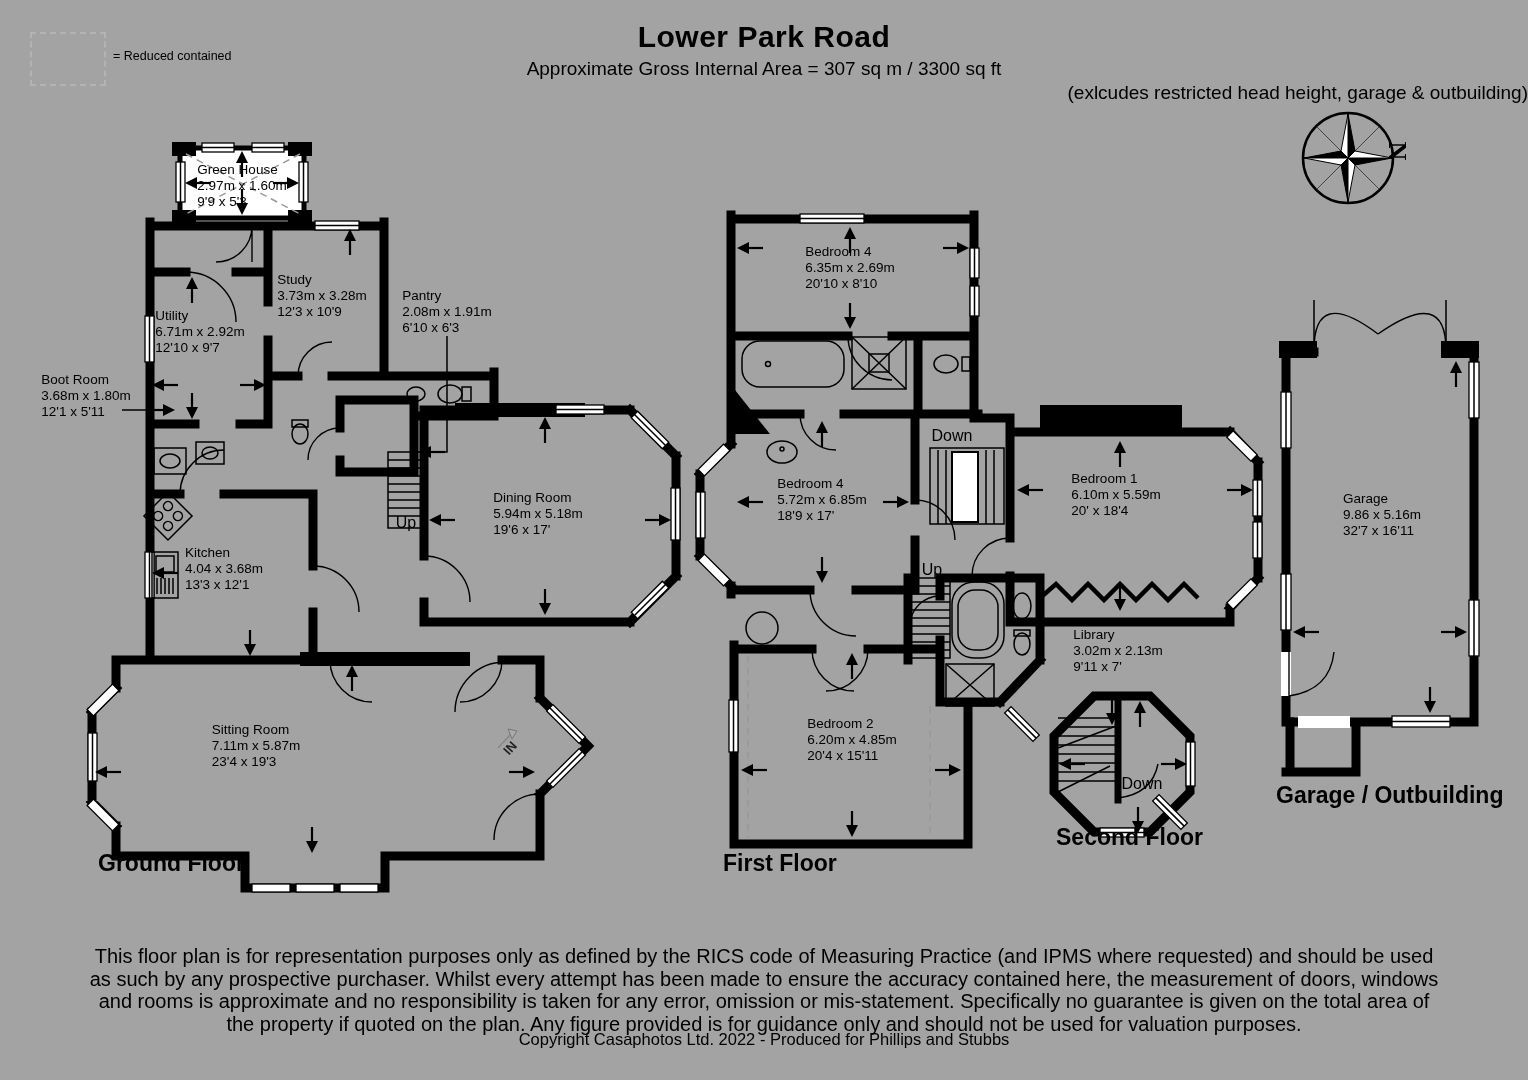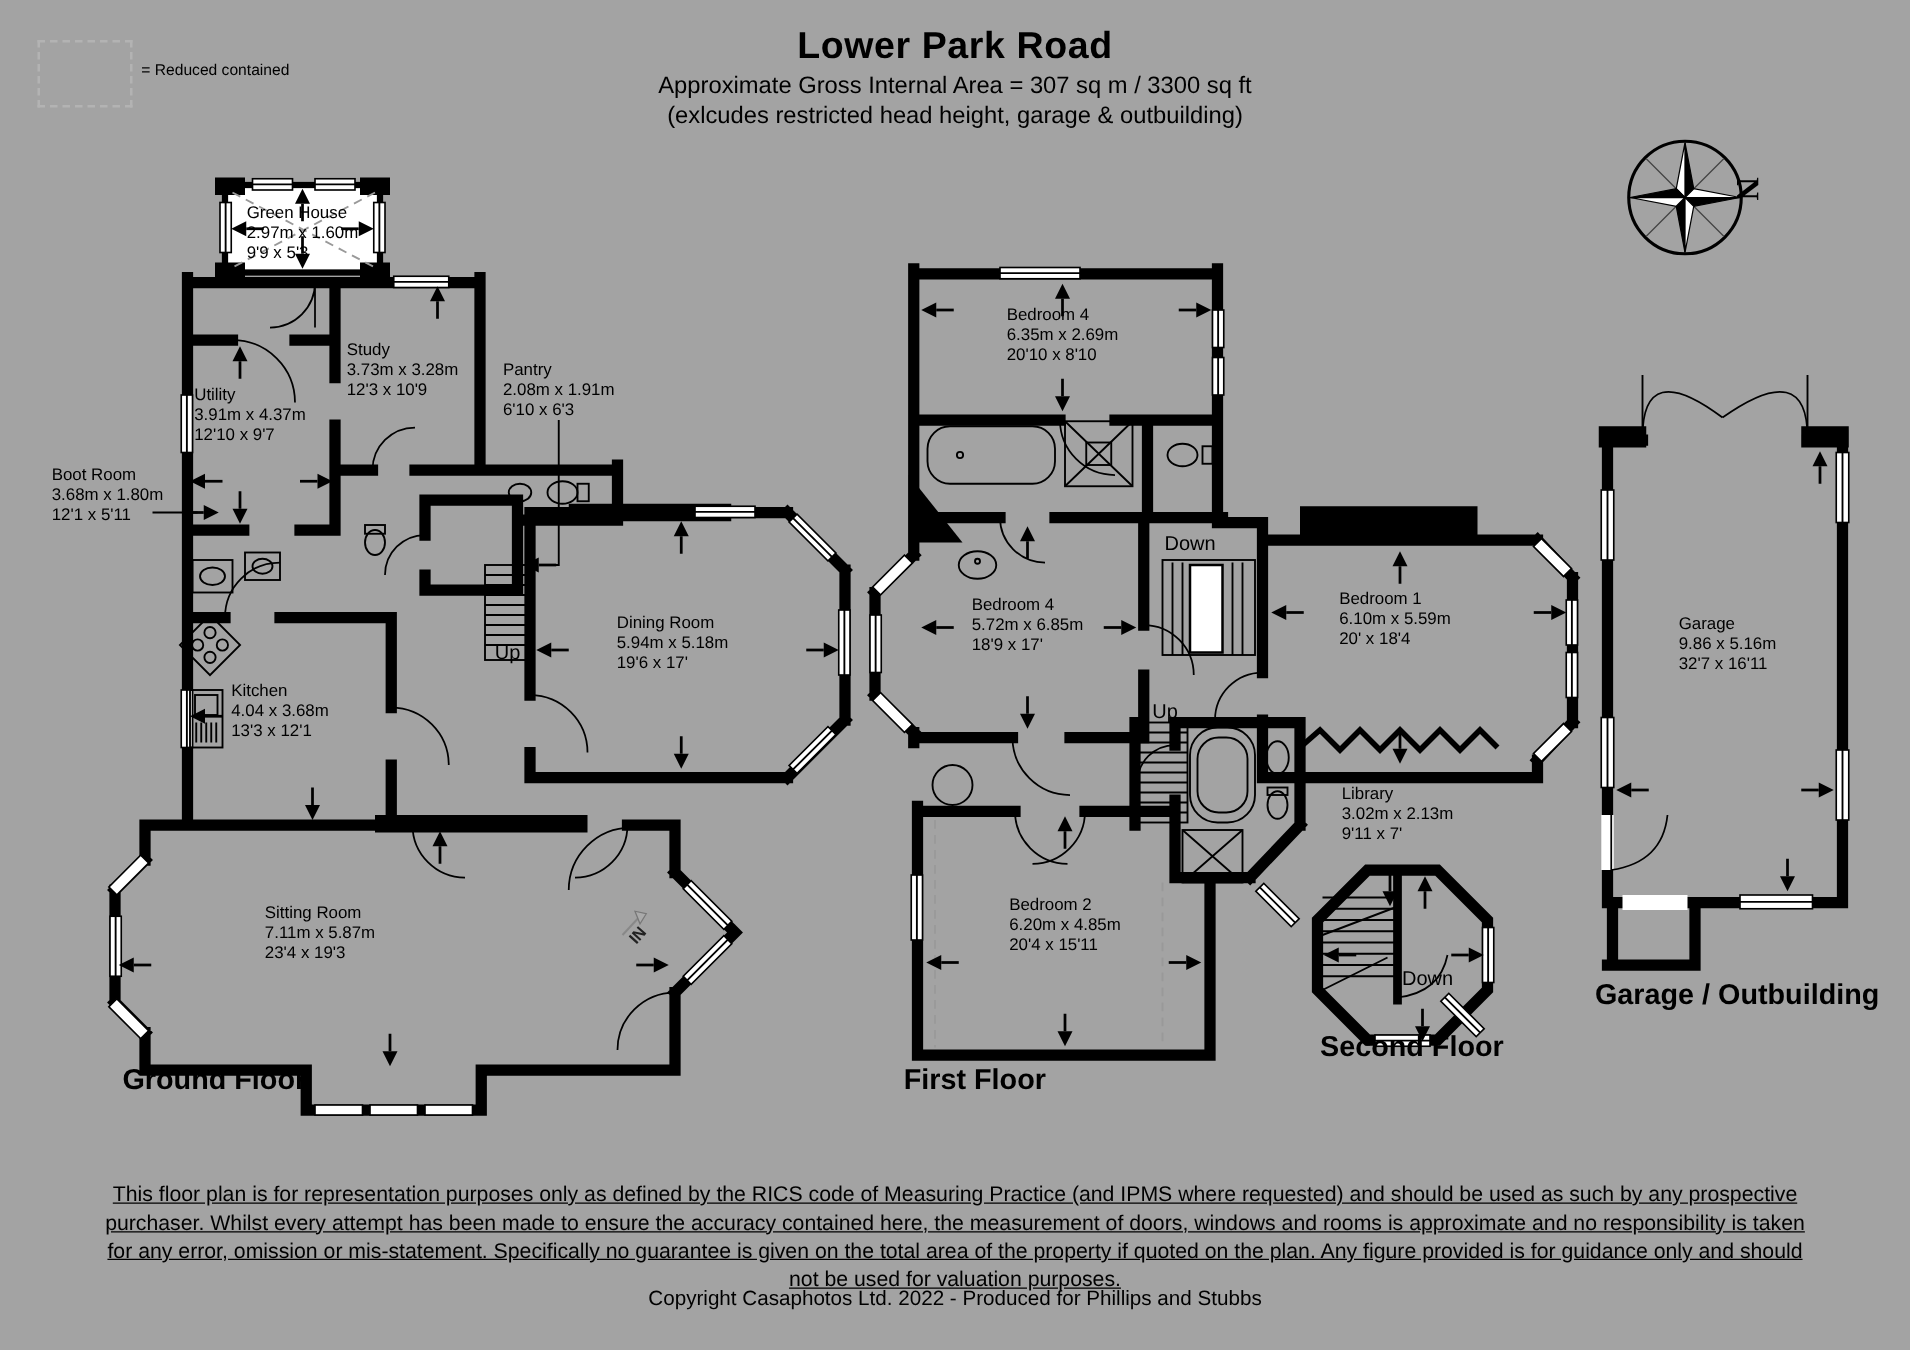--- a/index.html
+++ b/index.html
@@ -1,34 +1,34 @@
 <!DOCTYPE html>
 <html><head>
 <meta charset="utf-8">
 <style>
   html,body{margin:0;padding:0;background:#fff;}
   #canvas{position:relative;width:1528px;height:1080px;background:#a3a3a3;
           font-family:"Liberation Sans",sans-serif;color:#000;overflow:hidden;}
   .title{position:absolute;left:0;top:20px;width:100%;text-align:center;
          font-size:30px;font-weight:bold;letter-spacing:.5px;}
   .subtitle{position:absolute;left:0;top:58px;width:100%;text-align:center;font-size:19px;}
-  .note{position:absolute;left:0;top:82px;width:100%;text-align:center;font-size:19px;}
+  .note{position:absolute;left:0;top:82px;width:100%;text-align:right;font-size:19px;}
   .legend-box{position:absolute;left:30px;top:32px;width:72px;height:50px;
               border:2px dashed #b3b3b3;}
   .legend-label{position:absolute;left:113px;top:49px;font-size:12.5px;}
   .room-label{position:absolute;text-align:left;font-size:13.5px;line-height:16px;
               transform:translate(-50%,-50%);white-space:nowrap;}
   .floor-label{position:absolute;font-weight:bold;font-size:23px;white-space:nowrap;}
   .small-label{position:absolute;font-size:16px;transform:translate(-50%,-50%);white-space:nowrap;}
   .in-label{position:absolute;font-size:13px;font-weight:bold;color:#222;
             transform:translate(-50%,-50%) rotate(-48deg);}
   .north{position:absolute;left:1388px;top:136px;font-family:"Liberation Serif",serif;
          font-size:26px;font-weight:bold;transform:rotate(90deg);}
   .footer{position:absolute;left:84px;top:945px;width:1360px;text-align:center;
-          font-size:17px;line-height:22.5px;text-decoration:underline;}
+          font-size:20px;line-height:22.5px;}
   .copyright{position:absolute;left:0;top:1030px;width:100%;text-align:center;font-size:16.5px;}
   svg{position:absolute;left:0;top:0;}
   svg .wall{stroke:#000;stroke-width:9;fill:none;stroke-linecap:square;}
   svg .wall2{stroke:#000;stroke-width:7;fill:none;stroke-linecap:square;}
   svg .thin{stroke:#000;stroke-width:1.5;fill:none;}
   svg .arc{stroke:#000;stroke-width:1.4;fill:none;}
   svg .win{fill:#fff;stroke:#000;stroke-width:1.3;}
   svg .dash{stroke:#999;stroke-width:1.5;fill:none;stroke-dasharray:7 5;}
   svg .blk{fill:#000;stroke:none;}
 </style>
@@ -375,21 +375,21 @@
     <div>3.73m x 3.28m</div>
     <div>12'3 x 10'9</div>
   </div>
   <div class="room-label" style="left:447px;top:312px">
     <div>Pantry</div>
     <div>2.08m x 1.91m</div>
     <div>6'10 x 6'3</div>
   </div>
   <div class="room-label" style="left:200px;top:332px">
     <div>Utility</div>
-    <div>3.91m x 4.37m</div>
+    <div>6.71m x 2.92m</div>
     <div>12'10 x 9'7</div>
   </div>
   <div class="room-label" style="left:86px;top:396px">
     <div>Boot Room</div>
     <div>3.68m x 1.80m</div>
     <div>12'1 x 5'11</div>
   </div>
   <div class="room-label" style="left:224px;top:569px">
     <div>Kitchen</div>
     <div>4.04 x 3.68m</div>

